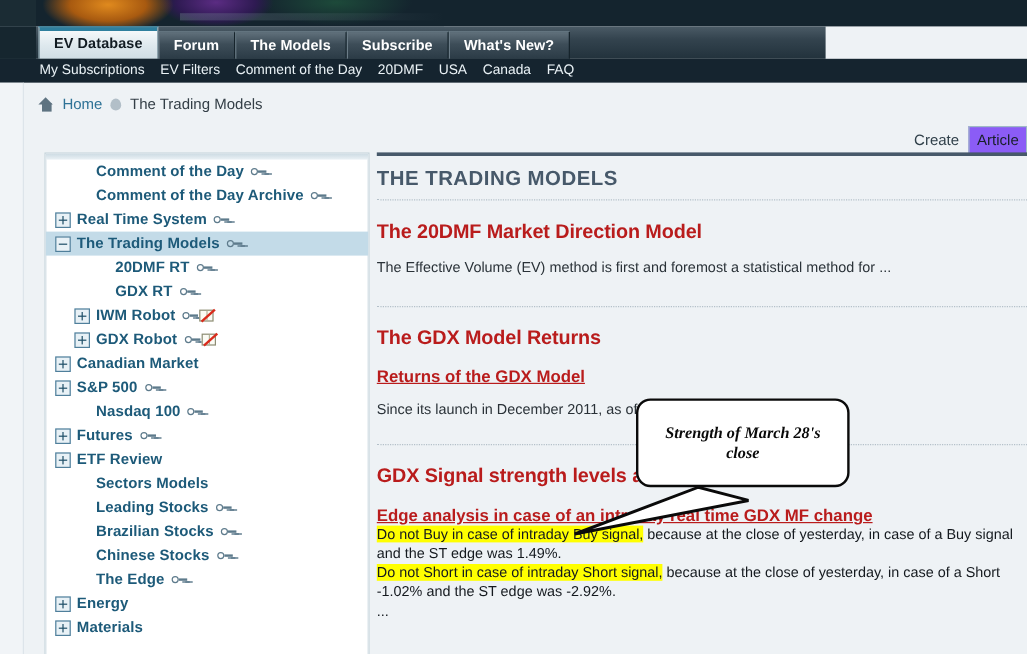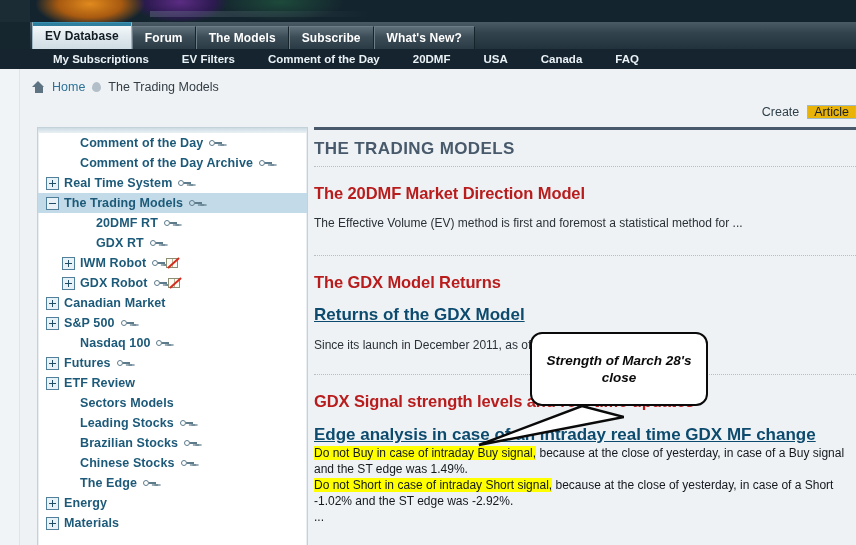--- a/index.html
+++ b/index.html
@@ -17,60 +17,60 @@
   .banner-art{position:absolute;left:30px;top:0;width:340px;height:22px;
     background:
       radial-gradient(ellipse 70px 30px at 60px 4px, #e08a1e 0%, #a85a10 45%, rgba(20,36,46,0) 78%),
       radial-gradient(ellipse 60px 26px at 150px 2px, #5b2c83 0%, #2e1a52 55%, rgba(20,36,46,0) 80%),
       radial-gradient(ellipse 80px 24px at 250px 2px, #1d4a3a 0%, rgba(20,36,46,0) 80%),
       #14242e;}
   .banner-art:after{content:"";position:absolute;left:120px;top:11px;width:220px;height:6px;
     background:linear-gradient(90deg,rgba(120,140,150,.35),rgba(120,140,150,0));}
 
   
-  .tabbar{position:absolute;left:0;top:22px;width:856px;height:27px;
+  .tabbar{position:absolute;left:0;top:22px;width:688px;height:27px;
     background:linear-gradient(180deg,#4b5b66 0%,#33434e 40%,#22323c 100%);}
   .tabbar-edge{position:absolute;left:0;top:0;width:30px;height:27px;background:#16262f;}
   .tabs{position:absolute;left:32px;top:0;height:27px;display:flex;align-items:flex-end;}
   .tab{
     position:relative;height:23px;margin-top:4px;padding:0 12px;
     display:flex;align-items:center;justify-content:center;
     font-size:12px;font-weight:bold;color:#ffffff;letter-spacing:.1px;
     background:linear-gradient(180deg,#60707b 0%,#3d4d58 45%,#2b3b46 100%);
     border-left:1px solid #6c7d88;border-right:1px solid #16242c;border-top:1px solid #6c7d88;
     box-sizing:border-box;white-space:nowrap;cursor:pointer;
   }
   .tab.active{
     height:27px;margin-top:0;color:#111b22;
     background:linear-gradient(180deg,#2e7f9e 0%,#2e7f9e 3px,#f4f8fa 3px,#dfe9ee 55%,#cfdde4 100%);
     border-left:1px solid #9fb7c2;border-right:1px solid #9fb7c2;border-top:1px solid #3b93b3;
   }
 
   
   .subnav{position:absolute;left:0;top:49px;width:856px;height:20px;background:#15242f;}
   .subnav-inner{position:absolute;left:33px;top:0;height:20px;display:flex;align-items:center;gap:13px;}
-  .subnav a{font-size:11.5px;font-weight:bold;color:#eaf2f6;text-decoration:none;white-space:nowrap;cursor:pointer;margin-left:20px;}
+  .subnav a{font-size:11.5px;font-weight:normal;color:#eaf2f6;text-decoration:none;white-space:nowrap;cursor:pointer;}
 
   
   .page{position:absolute;left:0;top:69px;width:856px;height:476px;background:#eef2f5;}
   .page-edge{position:absolute;left:0;top:0;width:19px;height:476px;background:#f1f4f7;border-right:1px solid #dde4ea;}
 
   
   .crumb{position:absolute;left:32px;top:11px;display:flex;align-items:center;gap:7px;font-size:12.5px;color:#27333b;}
   .crumb .home-ico{width:13px;height:12px;position:relative;display:inline-block;}
   .crumb .home-ico:before{content:"";position:absolute;left:0;top:0;width:0;height:0;border-left:6.5px solid transparent;border-right:6.5px solid transparent;border-bottom:6px solid #5e7381;}
   .crumb .home-ico:after{content:"";position:absolute;left:2.5px;top:5px;width:8px;height:7px;background:#5e7381;}
   .crumb a{color:#2e7296;text-decoration:none;cursor:pointer;}
   .crumb .sep{display:inline-block;width:9px;height:10px;background:#b2bfc8;border-radius:50% 50% 50% 50%/60% 60% 40% 40%;}
   .crumb .cur{color:#333e46;}
 
   
   .create-row{position:absolute;right:0;top:36px;display:flex;align-items:center;gap:8px;}
   .create-lbl{font-size:12.5px;color:#30404a;}
-  .create-sel{height:14px;min-width:46px;padding:0 6px;border:1px solid #9fb9c6;background:#eab308;
+  .create-sel{height:24px;min-width:46px;padding:0 6px;border:1px solid #9fb9c6;background:#8b5cf6;
     display:flex;align-items:center;font-size:12.5px;color:#182028;cursor:pointer;box-sizing:border-box;}
 
   
   .sidebar{position:absolute;left:37px;top:58px;width:269px;height:418px;
     background:#ffffff;border:1px solid #c3d2da;
     box-shadow:0 0 0 1px #e8eef2 inset;overflow:hidden;}
   .sb-top{position:absolute;left:0;top:0;width:100%;height:5px;background:linear-gradient(180deg,#cddbe3,#eaf1f5);}
   .tree{position:absolute;left:0;top:5px;width:269px;}
   .node{position:relative;height:20px;display:flex;align-items:center;white-space:nowrap;cursor:pointer;}
   .node.sel{background:#c3dbe8;}
@@ -92,31 +92,31 @@
   .book .slash:before{content:"";position:absolute;left:1px;top:6px;width:15px;height:2px;background:#d92b1c;
     transform:rotate(-42deg);transform-origin:center;}
 
   
   .content{position:absolute;left:314px;top:58px;right:0;bottom:0;}
   .rule-thick{height:3px;background:#47596a;margin-bottom:9px;}
   .sect-title{font-size:17px;font-weight:bold;color:#47596a;letter-spacing:.4px;margin:0 0 7px 0;}
   .rule-dot{border-top:1px dotted #b4c0c9;height:0;}
   .h2{font-size:16.5px;font-weight:bold;color:#b91c1c;margin:17px 0 0 0;letter-spacing:-.1px;}
   .para{font-size:12px;color:#2a3238;margin:13px 0 0 0;white-space:nowrap;}
-  .sub-u{font-size:17px;font-weight:bold;color:#0c4a6e;text-decoration:underline;margin:0;}
+  .sub-u{font-size:14px;font-weight:bold;color:#b91c1c;text-decoration:underline;margin:0;}
   .body-line{font-size:12px;color:#14191e;line-height:16px;white-space:nowrap;}
   .hl{background:#ffff00;}
 
   .sp1{height:25px;} .sp2{height:22px;}
 
   
   .callout{position:absolute;left:530px;top:332px;width:174px;height:70px;
     background:#ffffff;border:2.5px solid #0a0a0a;border-radius:12px;z-index:6;
     display:flex;align-items:center;justify-content:center;text-align:center;}
-  .callout-txt{font-family:Liberation Sans, sans-serif;font-style:italic;font-weight:bold;
+  .callout-txt{font-family:Liberation Serif, serif;font-style:italic;font-weight:bold;
     font-size:13.5px;color:#0a0a0a;line-height:17px;padding:0 10px;}
   .tail{position:absolute;left:474px;top:392px;width:150px;height:60px;z-index:5;}
 </style>
 </head>
 <body>
 
 <div class="screen">
 
   <div class="banner">
     <div class="banner-left"></div>

